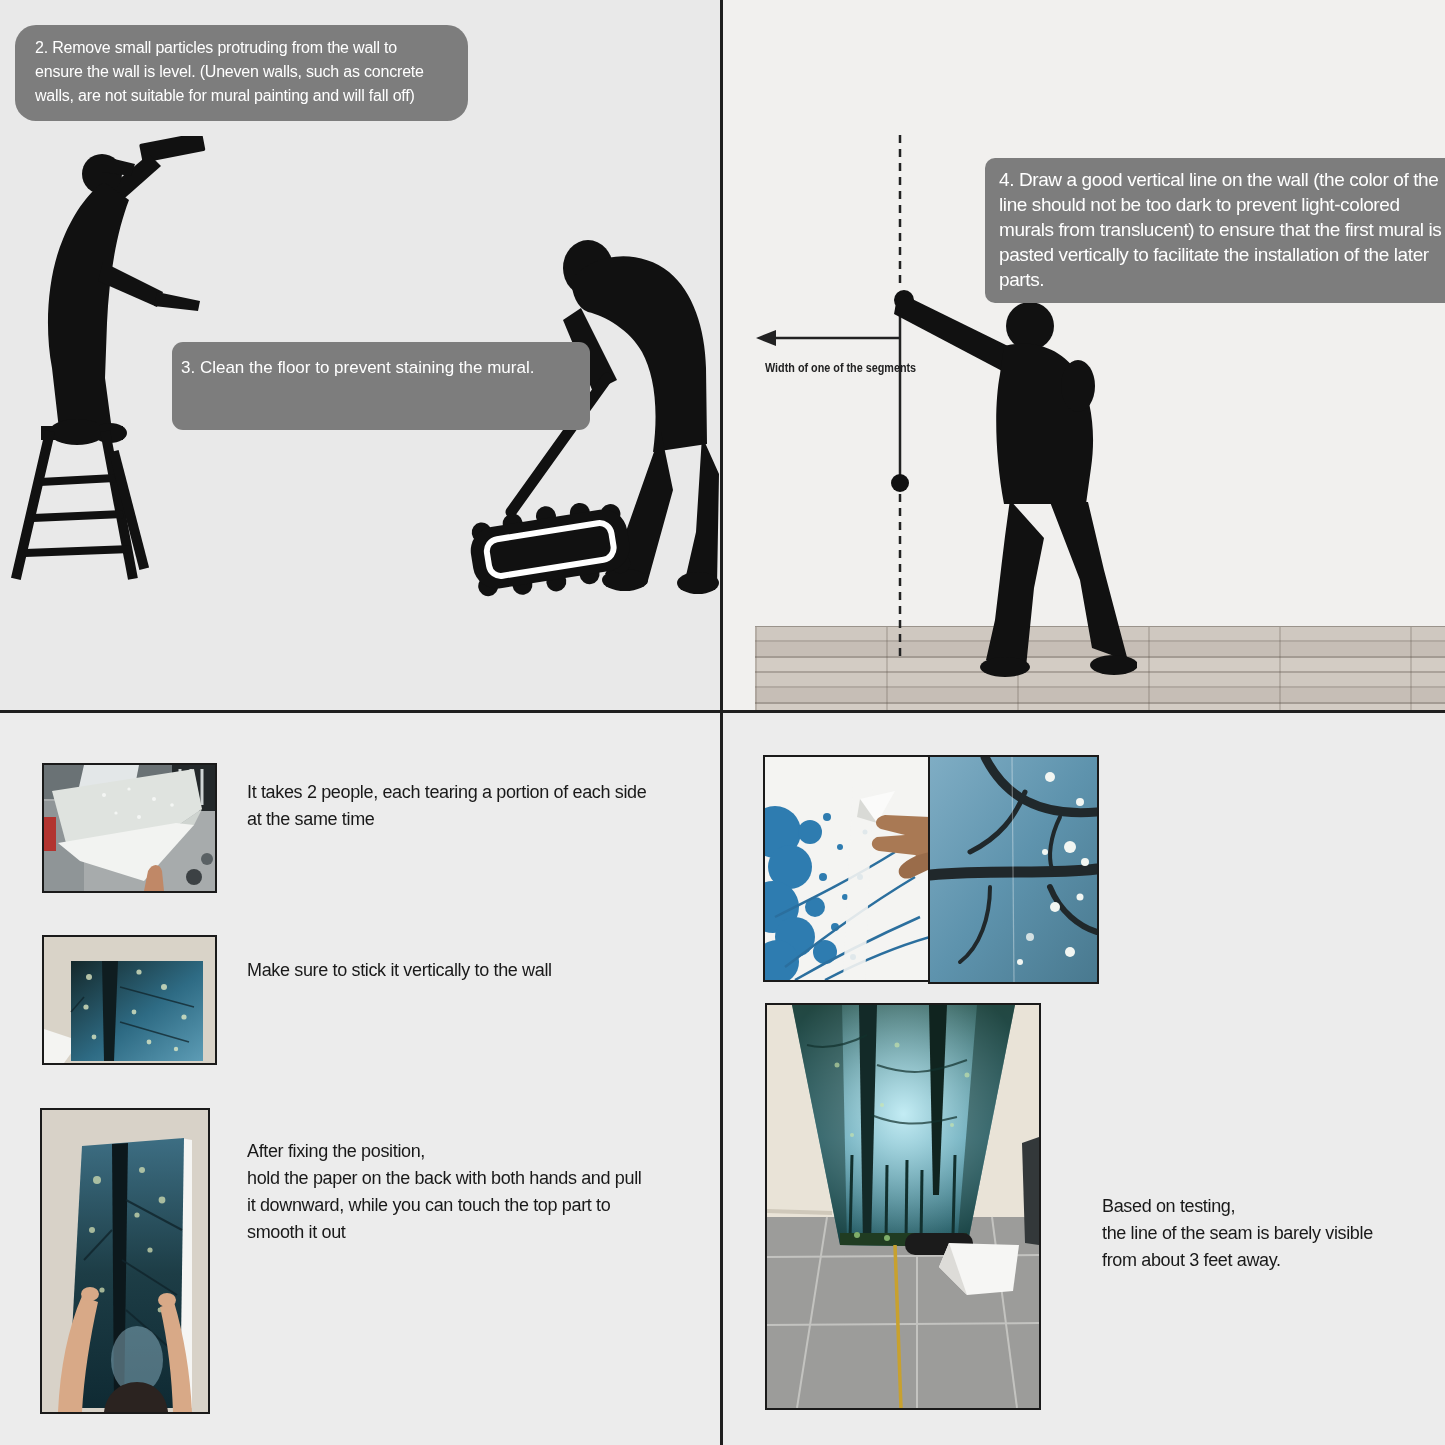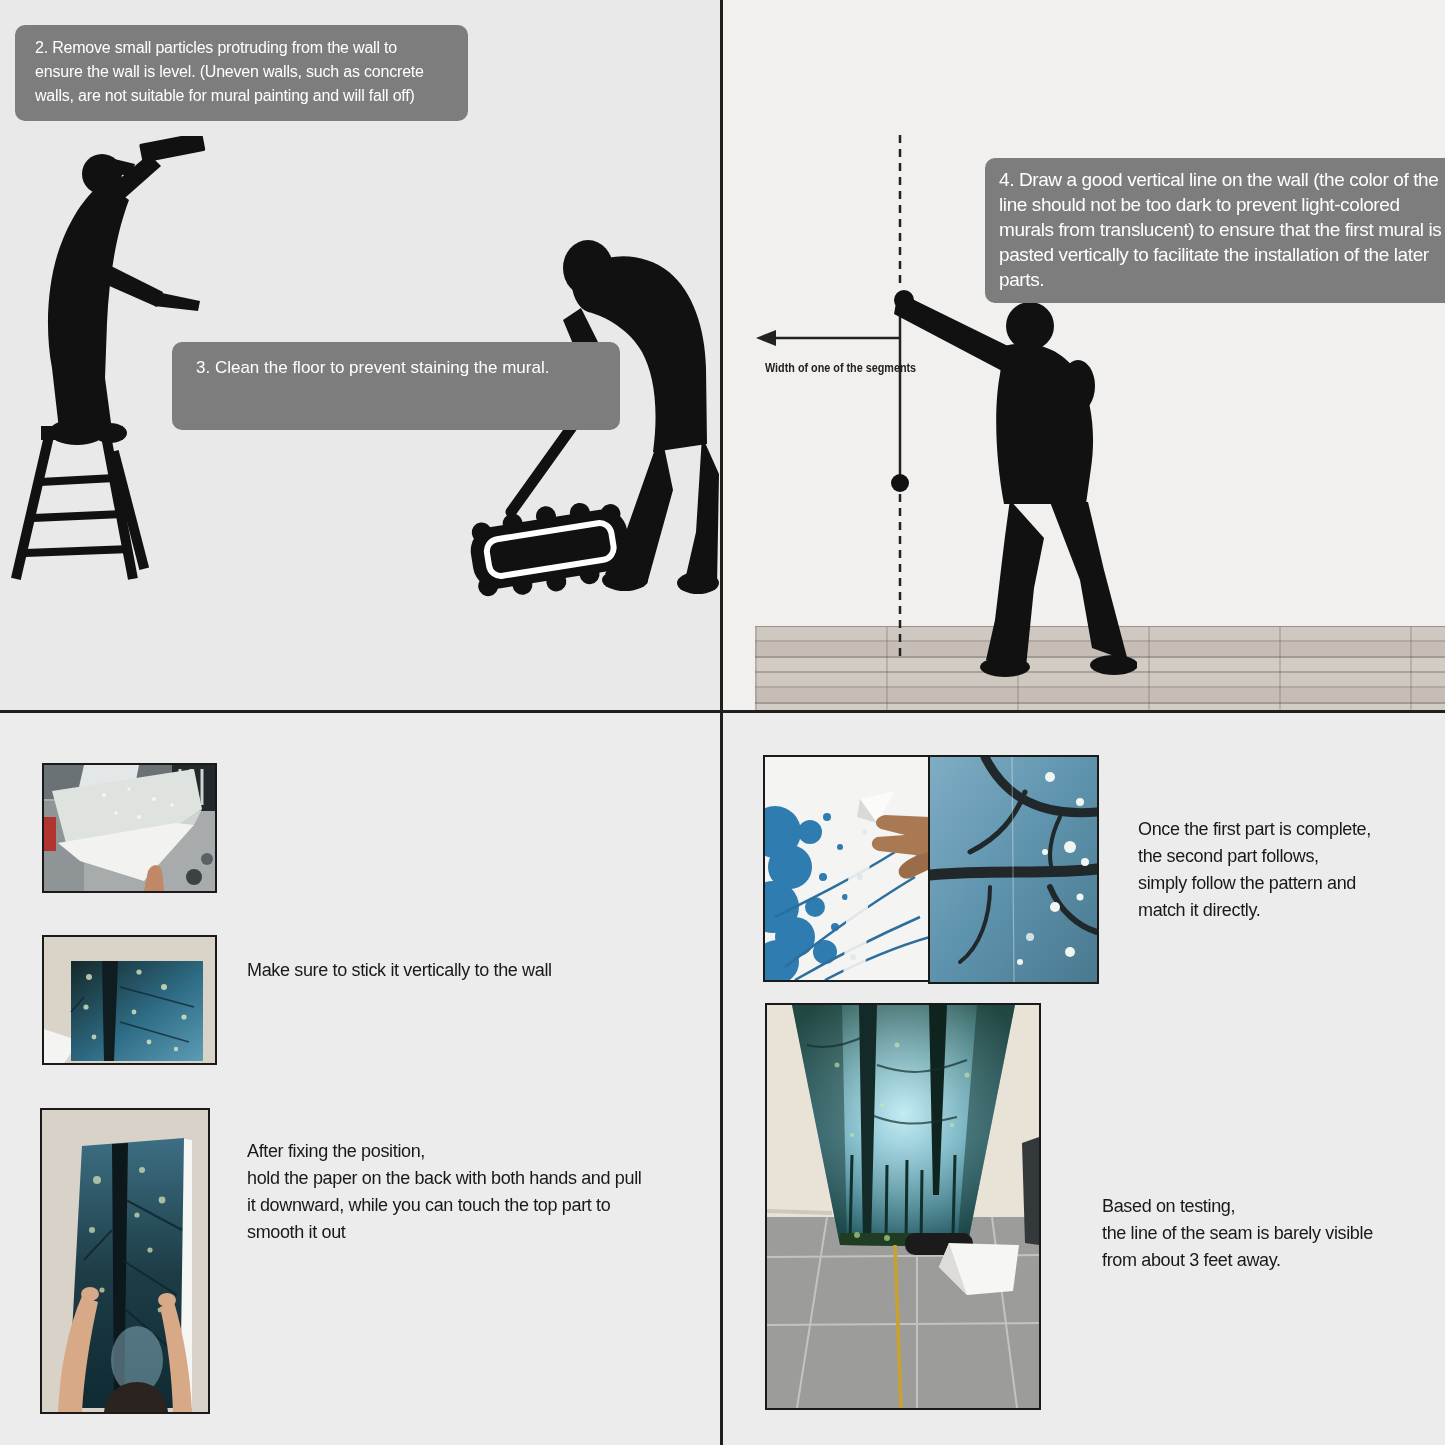--- a/index.html
+++ b/index.html
@@ -6,22 +6,22 @@
   .canvas{position:relative;width:1445px;height:1445px;background:#ececec;overflow:hidden;
           font-family:"Liberation Sans",sans-serif;color:#1b1b1b;}
   .quad{position:absolute;}
   .quad-tl{left:0;top:0;width:720px;height:710px;background:#e9e9e9;}
   .quad-tr{left:723px;top:0;width:722px;height:710px;background:#f1f0ee;}
   .bottom-half{left:0;top:713px;width:1445px;height:732px;background:#ececec;}
   .vline{position:absolute;left:720px;top:0;width:3px;height:1445px;background:#1f1f1f;z-index:30;}
   .hline{position:absolute;left:0;top:710px;width:1445px;height:3px;background:#1f1f1f;z-index:30;}
 
   .callout{position:absolute;background:#7d7d7d;color:#ffffff;border-radius:10px;z-index:10;}
-  .c1{left:15px;top:25px;width:413px;padding:11px 20px 13px 20px;font-size:16px;line-height:24px;letter-spacing:-0.2px;}
-  .c2{left:172px;top:342px;width:400px;height:58px;padding:15px 24px;font-size:17px;line-height:22px;}
+  .c1{left:15px;top:25px;width:413px;padding:11px 20px 13px 20px;font-size:16px;line-height:24px;letter-spacing:-0.2px;border-radius:21px;}
+  .c2{left:172px;top:342px;width:400px;height:58px;padding:15px 9px;font-size:17px;line-height:22px;border-radius:11px;}
   .c3{left:234px;top:158px;width:455px;padding:9px 14px 11px 14px;font-size:19px;line-height:25px;letter-spacing:-0.4px;margin-left:28px;}
   svg.sil{position:absolute;z-index:5;}
 
   .floor{position:absolute;left:32px;top:626px;width:690px;height:85px;z-index:1;
     border-top:1px solid #9a938b;
     background:
       repeating-linear-gradient(90deg, rgba(90,80,70,.22) 0 2px, rgba(0,0,0,0) 2px 131px),
       repeating-linear-gradient(180deg, #cfc8c0 0 13px, #b2aaa2 13px 15px, #c6beb6 15px 29px,
                                 #a39b93 29px 31px, #d3ccc4 31px 44px, #aaa29a 44px 46px);}
   .arrow-label{position:absolute;left:42px;top:361px;width:170px;font-size:12px;font-weight:700;
@@ -162,20 +162,22 @@
             <circle cx="95" cy="52" r="2"></circle>
             <circle cx="128" cy="40" r="1.8"></circle>
         </g>
         <path d="M150,60 L158,44 L120,70Z" fill="#cfd4d0"></path>
         <polygon points="14,78 132,58 150,60 100,116 36,96" fill="#f2f3f1"></polygon>
         <path d="M100,126 L104,106 C108,98 116,98 118,106 L120,126Z" fill="#c08867"></path>
         <circle cx="150" cy="112" r="8" fill="#3c4144"></circle>
         <circle cx="163" cy="94" r="6" fill="#5a6164"></circle>
       </svg>
     </div>
+    <div class="caption" style="left:247px;top:66px">It takes 2 people, each tearing a portion of each side
+ at the same time</div>
 
     <div class="photo" style="left:42px;top:222px;width:171px;height:126px">
       <svg viewBox="0 0 171 126" width="171" height="126">
         <defs>
           <linearGradient id="f2g" x1="0" y1="0" x2="1" y2="1">
             <stop offset="0" stop-color="#14282a"></stop>
               <stop offset=".55" stop-color="#2e6b84"></stop>
               <stop offset="1" stop-color="#5d9cb5"></stop>
           </linearGradient>
         </defs>
@@ -305,24 +307,20 @@
             <circle cx="125" cy="150" r="5"></circle>
             <circle cx="150" cy="140" r="3.5"></circle>
           <circle cx="100" cy="180" r="4" opacity=".8"></circle>
             <circle cx="140" cy="195" r="5"></circle>
             <circle cx="115" cy="95" r="3"></circle>
           <circle cx="90" cy="205" r="3"></circle>
         </g>
         <line x1="82" y1="0" x2="84" y2="225" stroke="#ffffff" stroke-width="1.2" opacity=".35"></line>
       </svg>
     </div>
-    <div class="caption" style="left:1138px;top:103px">Once the first part is complete,
-the second part follows,
-simply follow the pattern and
-match it directly.</div>
 
     <div class="photo" style="left:765px;top:290px;width:272px;height:403px">
       <svg viewBox="0 0 272 403" width="272" height="403">
         <defs>
           <linearGradient id="p6g" x1="0" y1="0" x2="0" y2="1">
             <stop offset="0" stop-color="#2e5a55"></stop>
               <stop offset=".55" stop-color="#2e7d92"></stop>
               <stop offset="1" stop-color="#174b52"></stop>
           </linearGradient>
           <radialGradient id="p6c" cx=".5" cy=".45" r=".6">

